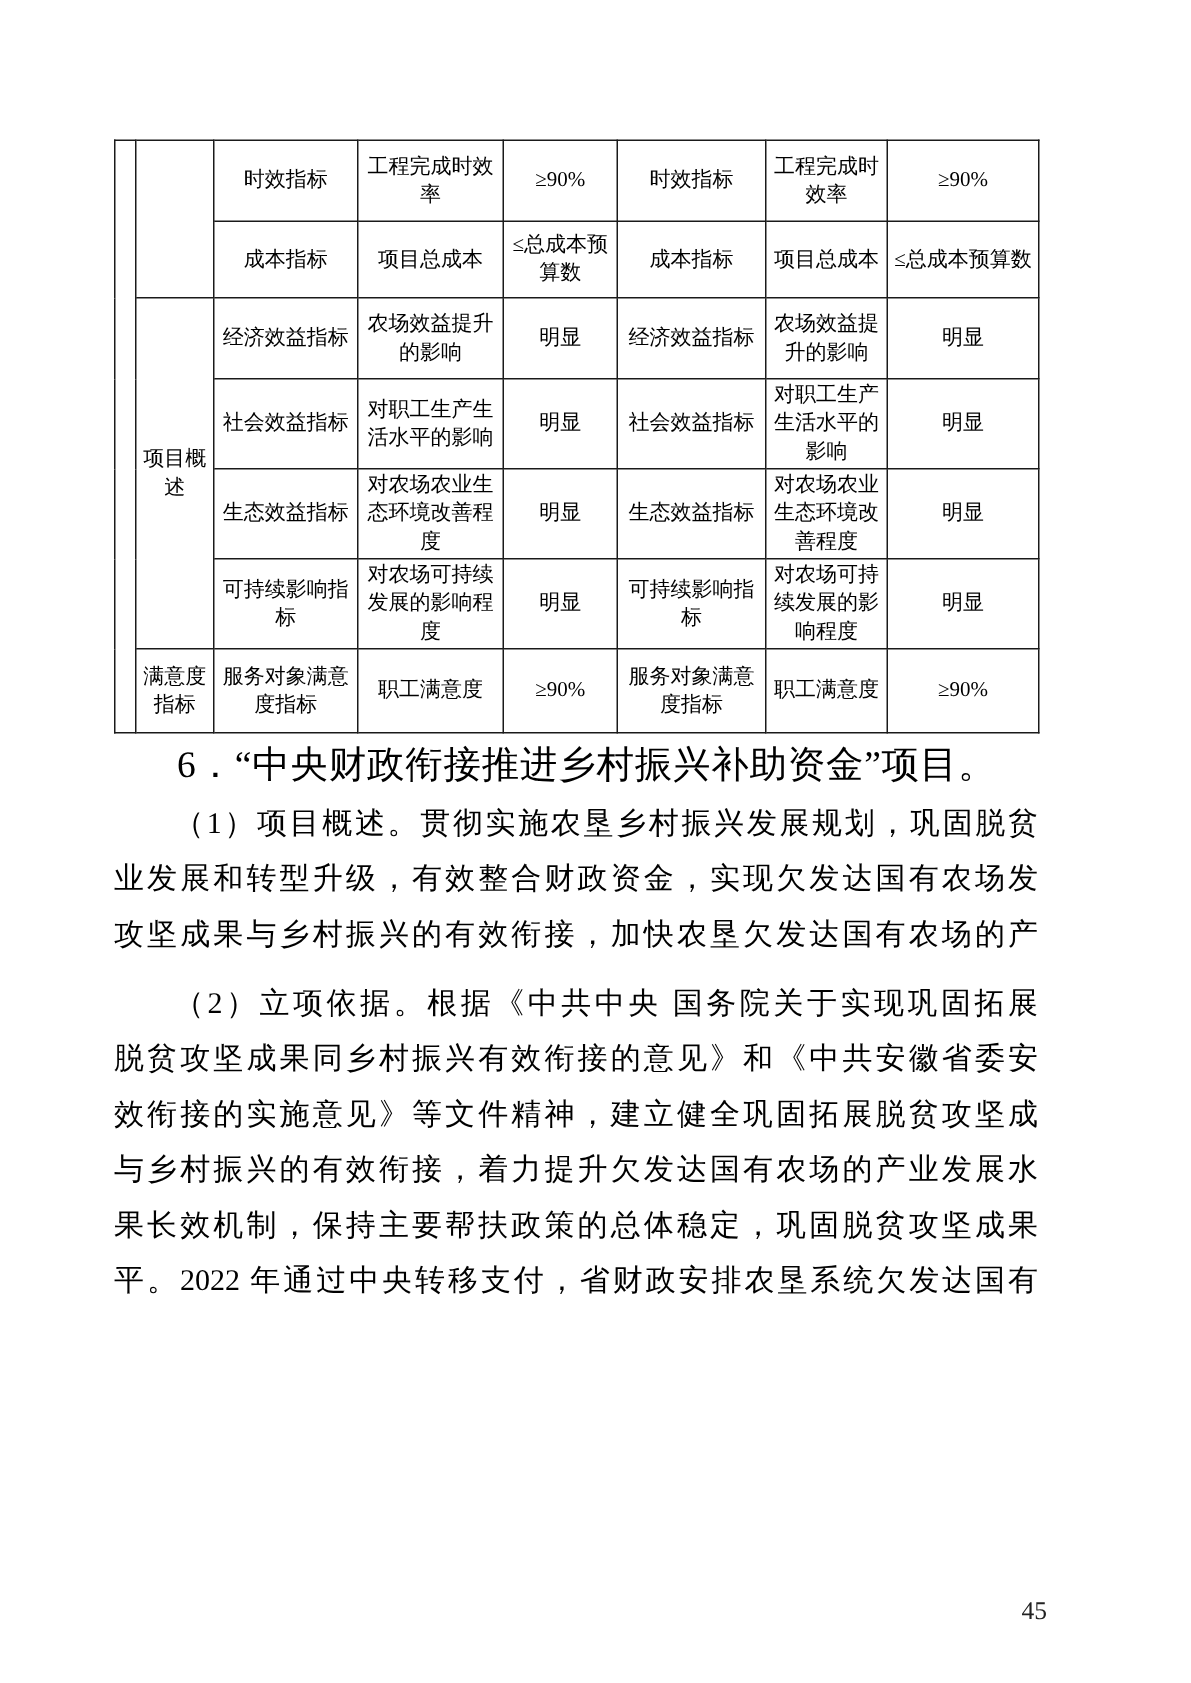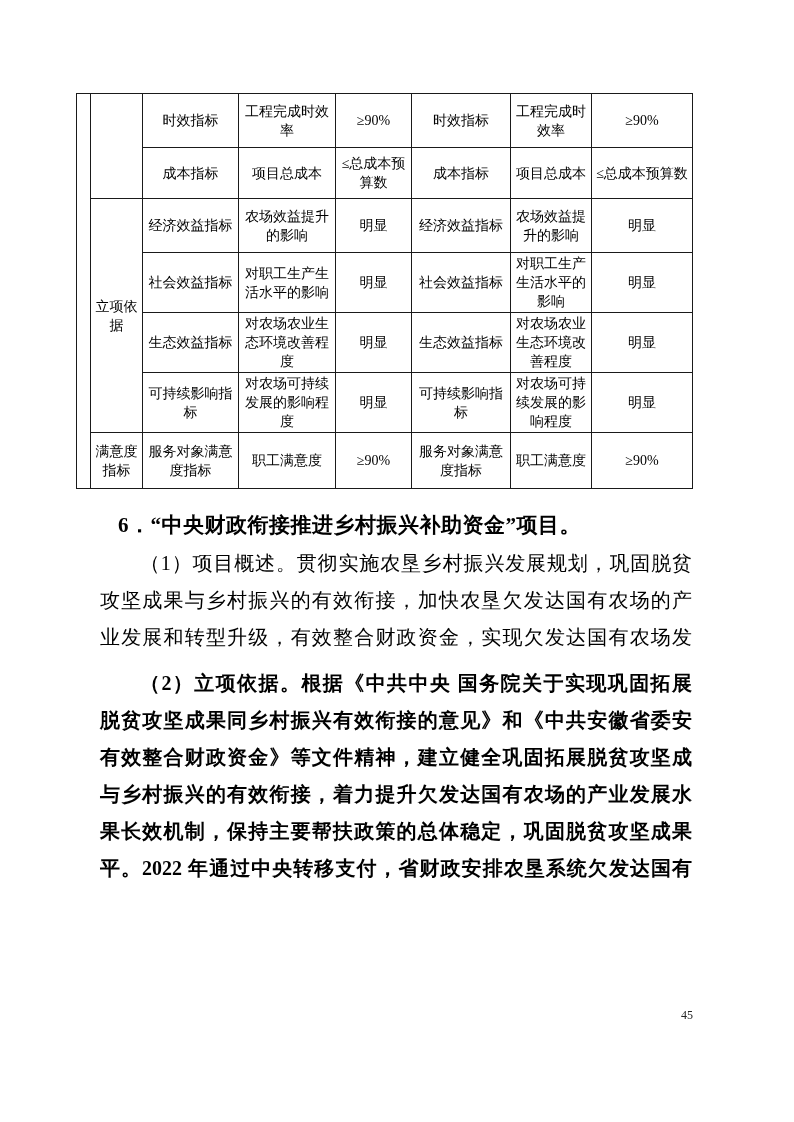--- a/index.html
+++ b/index.html
@@ -35,42 +35,41 @@
   td.c1 { padding:1px 8px; }
   tr.r1 { height:54px; }
   tr.r2 { height:51px; }
   tr.r3 { height:54px; }
   tr.r4 { height:58px; }
   tr.r5 { height:58px; }
   tr.r6 { height:59px;padding-left:32px; }
   tr.r7 { height:56px; }
   
   .heading {
-    margin-top:20px;
-    font-weight:bold;
-    font-size:21px;
+    margin-top:6px;
+    font-weight:normal;
+    font-size:25px;
     line-height:32px;
     text-indent:42px;
     letter-spacing:0.5px;
   }
   .para { font-size:20px; margin-top:4px; }
   .para .line {
     line-height:37px;
     text-align:justify;
     text-align-last:justify;
     white-space:normal;
-    margin-left:24px;
   }
   .para .line.end { text-align-last:left; }
   .para .line.indent { text-indent:40px; }
-  .para.p2 { margin-top:9px;font-weight:bold; }
+  .para.p2 { margin-top:9px; }
   .page-num {
     position:absolute;
-    left:681px; top:1008px;
-    font-size:12px;
+    left:681px; top:1064px;
+    font-size:17px;
     color:#222;
   }
 </style>
 </head>
 <body>
 
 <div class="content">
 
   <table class="perf">
     <colgroup>
@@ -96,21 +95,21 @@
     </tr>
     <tr class="r2">
       <td>成本指标</td>
       <td>项目总成本</td>
       <td>≤总成本预算数</td>
       <td>成本指标</td>
       <td>项目总成本</td>
       <td>≤总成本预算数</td>
     </tr>
     <tr class="r3">
-      <td rowspan="4" class="c1">立项依据</td>
+      <td rowspan="4" class="c1">项目概述</td>
       <td>经济效益指标</td>
       <td>农场效益提升的影响</td>
       <td>明显</td>
       <td>经济效益指标</td>
       <td>农场效益提升的影响</td>
       <td>明显</td>
     </tr>
     <tr class="r4">
       <td>社会效益指标</td>
       <td>对职工生产生活水平的影响</td>
@@ -144,28 +143,28 @@
       <td>职工满意度</td>
       <td>≥90%</td>
     </tr>
   </tbody>
     </table>
 
   <div class="heading">6．“中央财政衔接推进乡村振兴补助资金”项目。</div>
 
   <div class="para p1">
     <div class="line indent">（1）项目概述。贯彻实施农垦乡村振兴发展规划，巩固脱贫</div>
+    <div class="line">业发展和转型升级，有效整合财政资金，实现欠发达国有农场发</div>
     <div class="line">攻坚成果与乡村振兴的有效衔接，加快农垦欠发达国有农场的产</div>
-    <div class="line">业发展和转型升级，有效整合财政资金，实现欠发达国有农场发</div>
   </div>
 
   <div class="para p2">
     <div class="line indent">（2）立项依据。根据《中共中央 国务院关于实现巩固拓展</div>
     <div class="line">脱贫攻坚成果同乡村振兴有效衔接的意见》和《中共安徽省委安</div>
-    <div class="line">有效整合财政资金》等文件精神，建立健全巩固拓展脱贫攻坚成</div>
+    <div class="line">效衔接的实施意见》等文件精神，建立健全巩固拓展脱贫攻坚成</div>
     <div class="line">与乡村振兴的有效衔接，着力提升欠发达国有农场的产业发展水</div>
     <div class="line">果长效机制，保持主要帮扶政策的总体稳定，巩固脱贫攻坚成果</div>
     <div class="line">平。2022 年通过中央转移支付，省财政安排农垦系统欠发达国有</div>
   </div>
 
 </div>
 
 <div class="page-num">45</div>
 
 </body></html>

